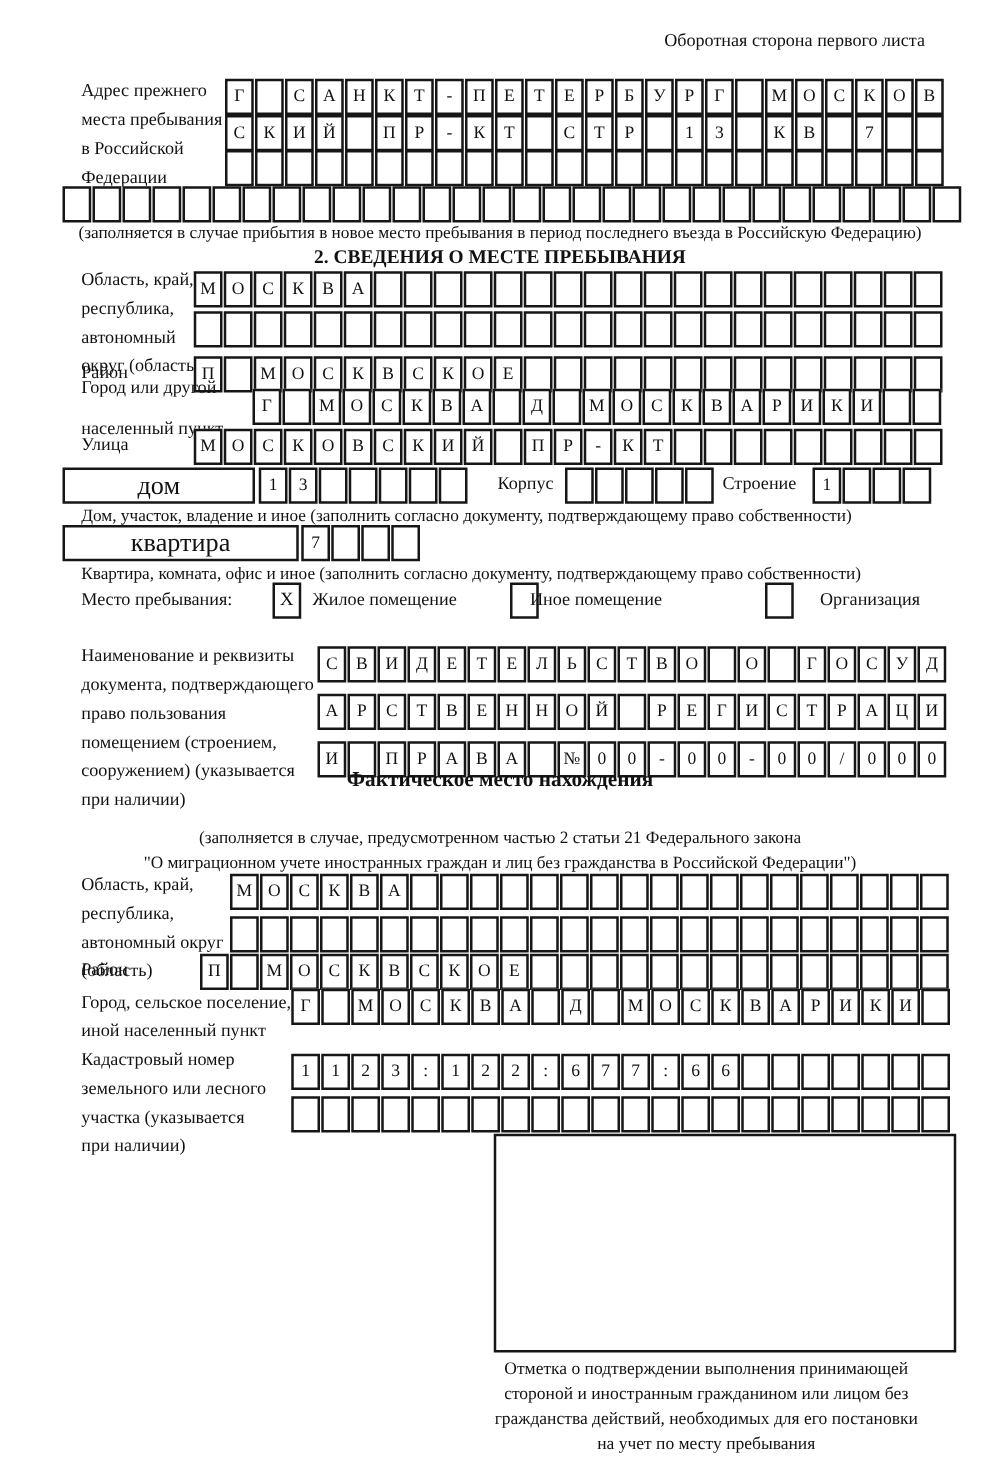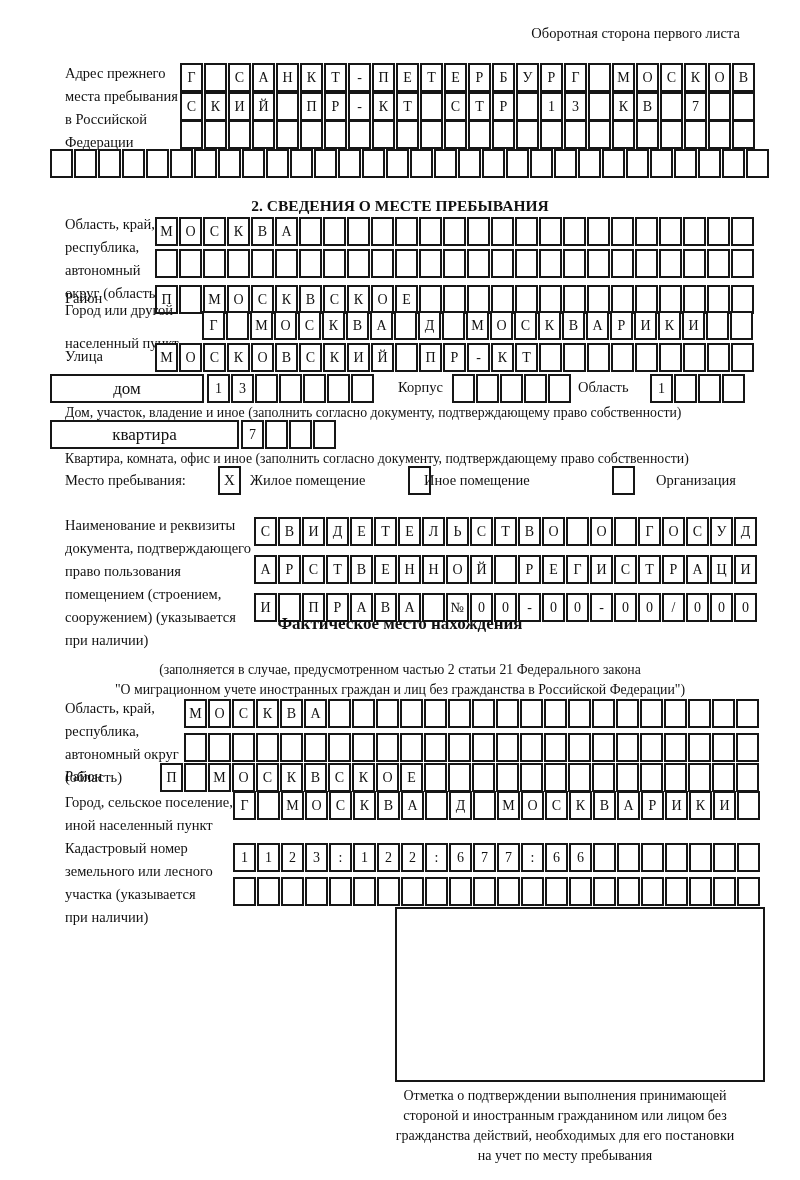--- a/index.html
+++ b/index.html
@@ -14,21 +14,21 @@
   .center{text-align:center;width:800px;left:0;}
   .title{font-weight:bold;font-size:15.5px;}
   .boxrow{display:flex;position:absolute;}
   .box{
     width:19px;height:25px;border:2px solid #161616;margin-right:1px;
     display:inline-flex;align-items:center;justify-content:center;
     font-size:14px;line-height:25px;flex:0 0 auto;background:#fff;
   }
   .widebox{
     border:2px solid #161616;height:25px;display:flex;align-items:center;
-    justify-content:center;font-size:17px;background:#fff;
+    justify-content:center;font-size:21px;background:#fff;
   }
   .cbox{
     position:absolute;width:19px;height:25px;border:2px solid #161616;
     display:flex;align-items:center;justify-content:center;font-size:15px;background:#fff;
   }
   .stamp{
     position:absolute;border:2px solid #161616;background:#fff;
   }
   .cap{font-size:14px;line-height:20px;text-align:center;white-space:nowrap;}
 </style>
@@ -148,20 +148,21 @@
       <span class="box"></span>
       <span class="box"></span>
       <span class="box"></span>
       <span class="box"></span>
       <span class="box"></span>
       <span class="box"></span>
       <span class="box"></span>
       <span class="box"></span>
     </div>
 
+  <div class="abs note center" style="top:178px;">(заполняется в случае прибытия в новое место пребывания в период последнего въезда в Российскую Федерацию)</div>
 
   <div class="abs title center" style="top:197px;">2. СВЕДЕНИЯ О МЕСТЕ ПРЕБЫВАНИЯ</div>
 
   <div class="abs lbl" style="left:65px;top:213px;">Область, край,</div>
   <div class="abs lbl" style="left:65px;top:236px;">республика,</div>
   <div class="abs lbl" style="left:65px;top:259px;">автономный</div>
   <div class="abs lbl" style="left:65px;top:282px;">округ (область)</div>
   <div class="boxrow" style="left:155px;top:217px;">
       <span class="box">М</span>
       <span class="box">О</span>
@@ -316,21 +317,21 @@
       <span class="box"></span>
     </div>
   <div class="abs lbl" style="left:398px;top:376px;">Корпус</div>
   <div class="boxrow" style="left:452px;top:374px;">
       <span class="box"></span>
       <span class="box"></span>
       <span class="box"></span>
       <span class="box"></span>
       <span class="box"></span>
     </div>
-  <div class="abs lbl" style="left:578px;top:376px;">Область</div>
+  <div class="abs lbl" style="left:578px;top:376px;">Строение</div>
   <div class="boxrow" style="left:650px;top:374px;">
       <span class="box">1</span>
       <span class="box"></span>
       <span class="box"></span>
       <span class="box"></span>
     </div>
 
   <div class="abs note" style="left:65px;top:405px;">Дом, участок, владение и иное (заполнить согласно документу, подтверждающему право собственности)</div>
 
   <div class="widebox abs" style="left:50px;top:420px;width:185px;">

